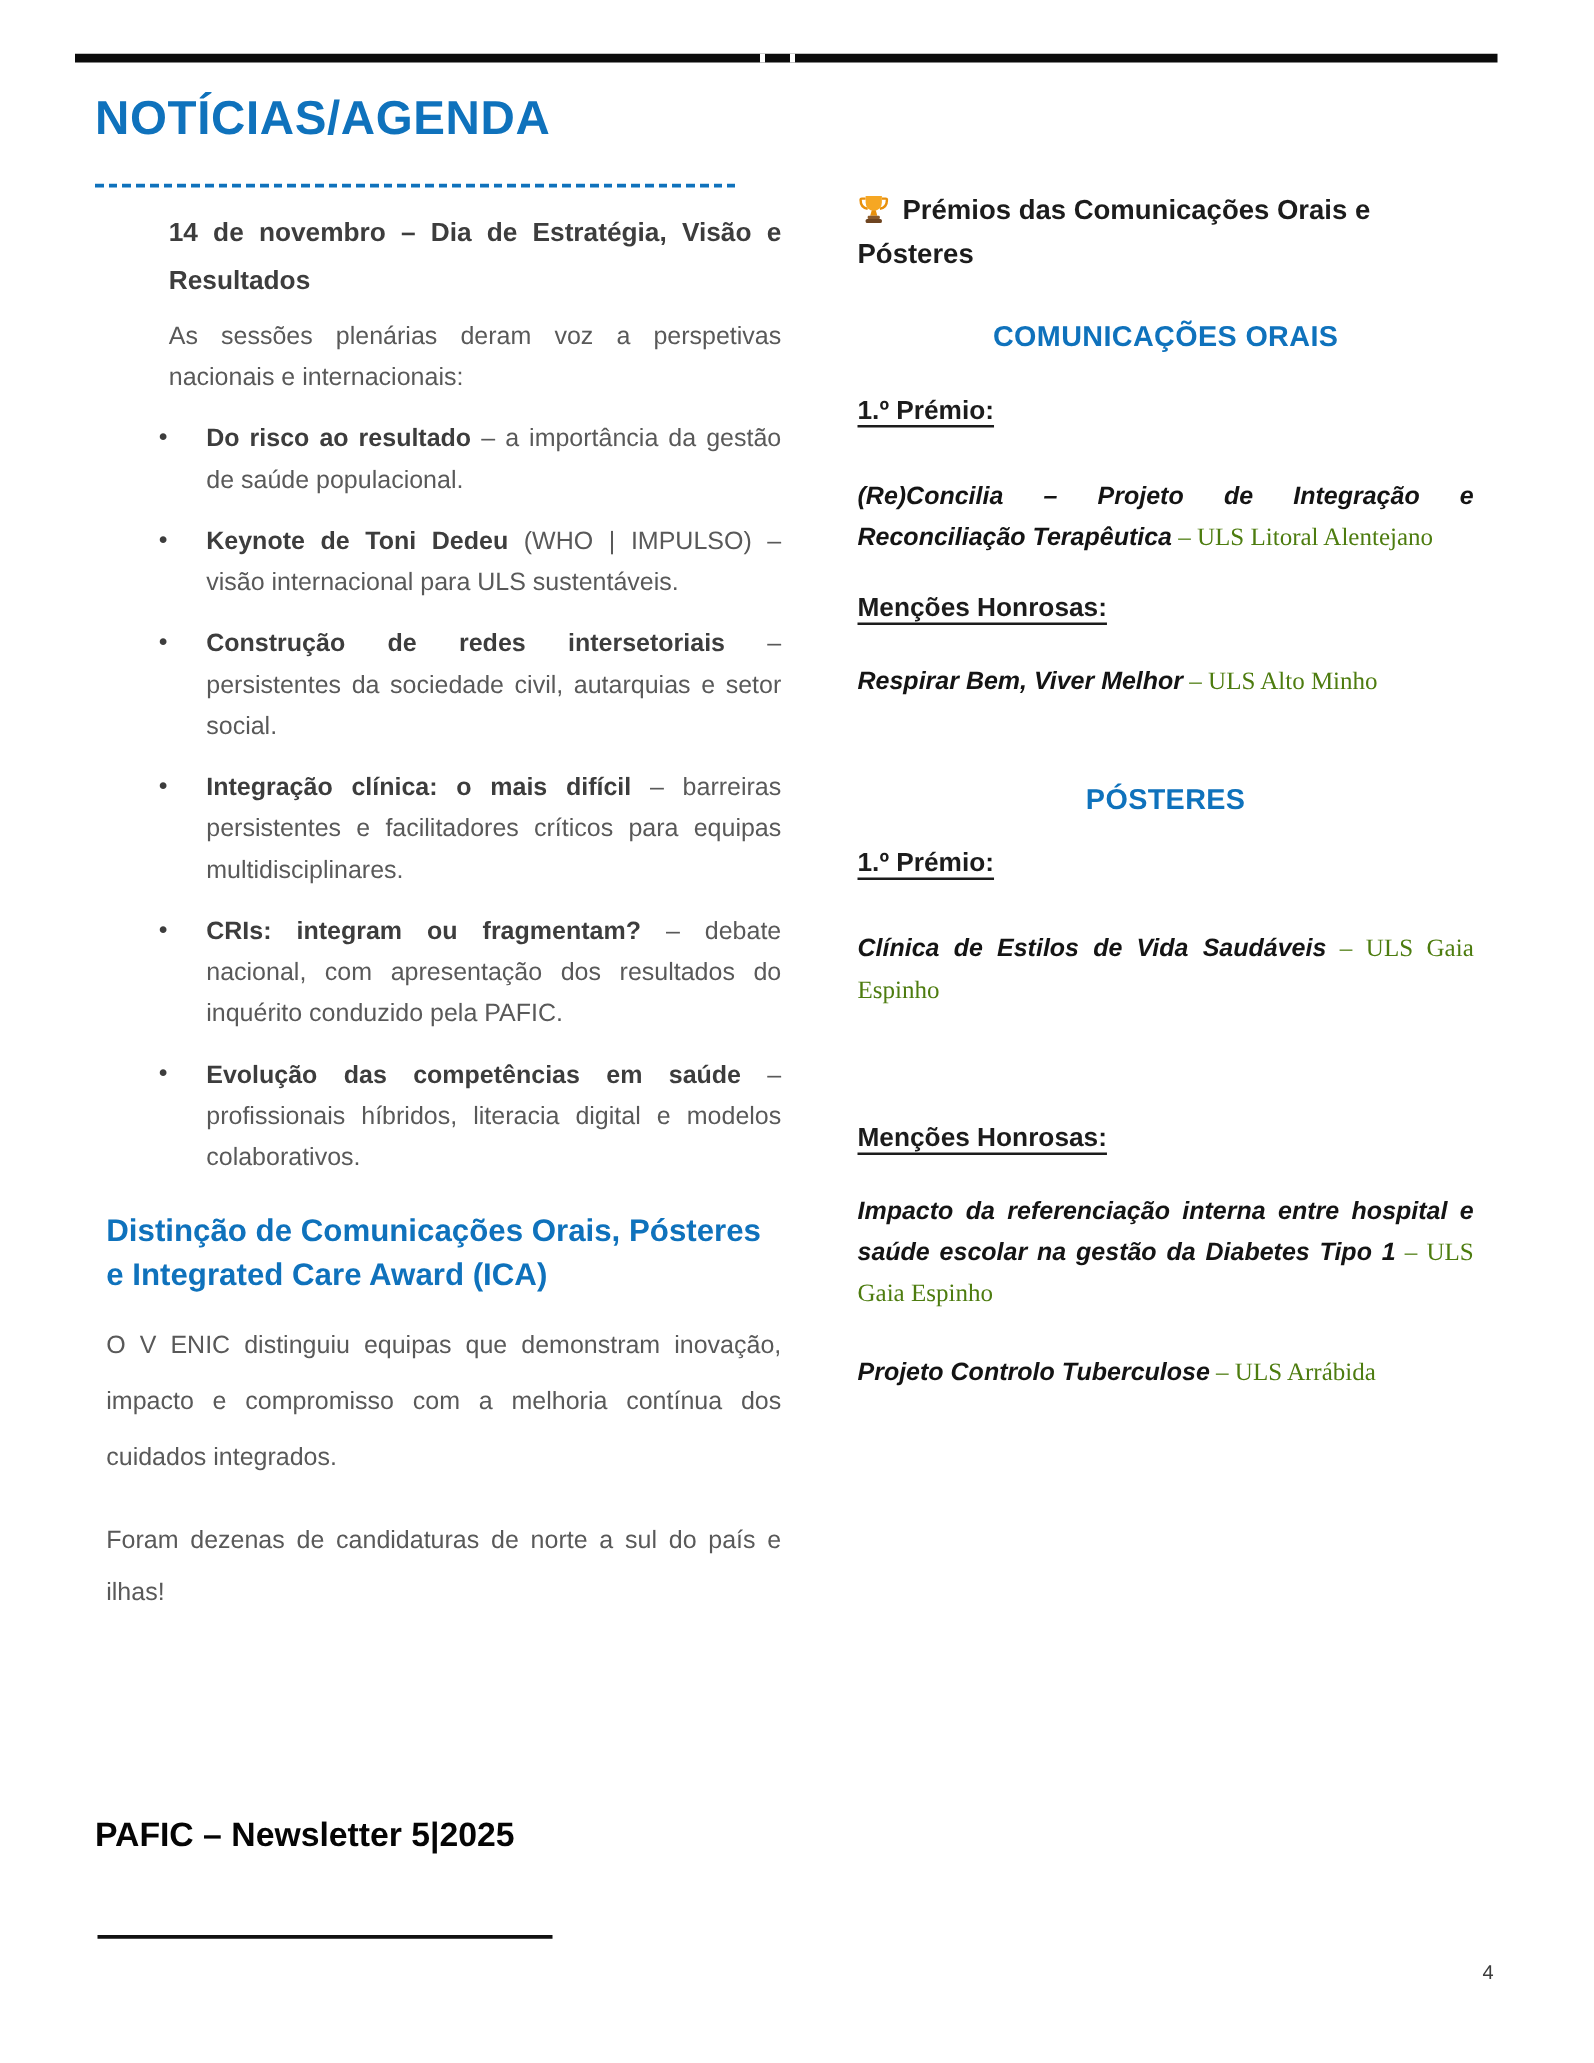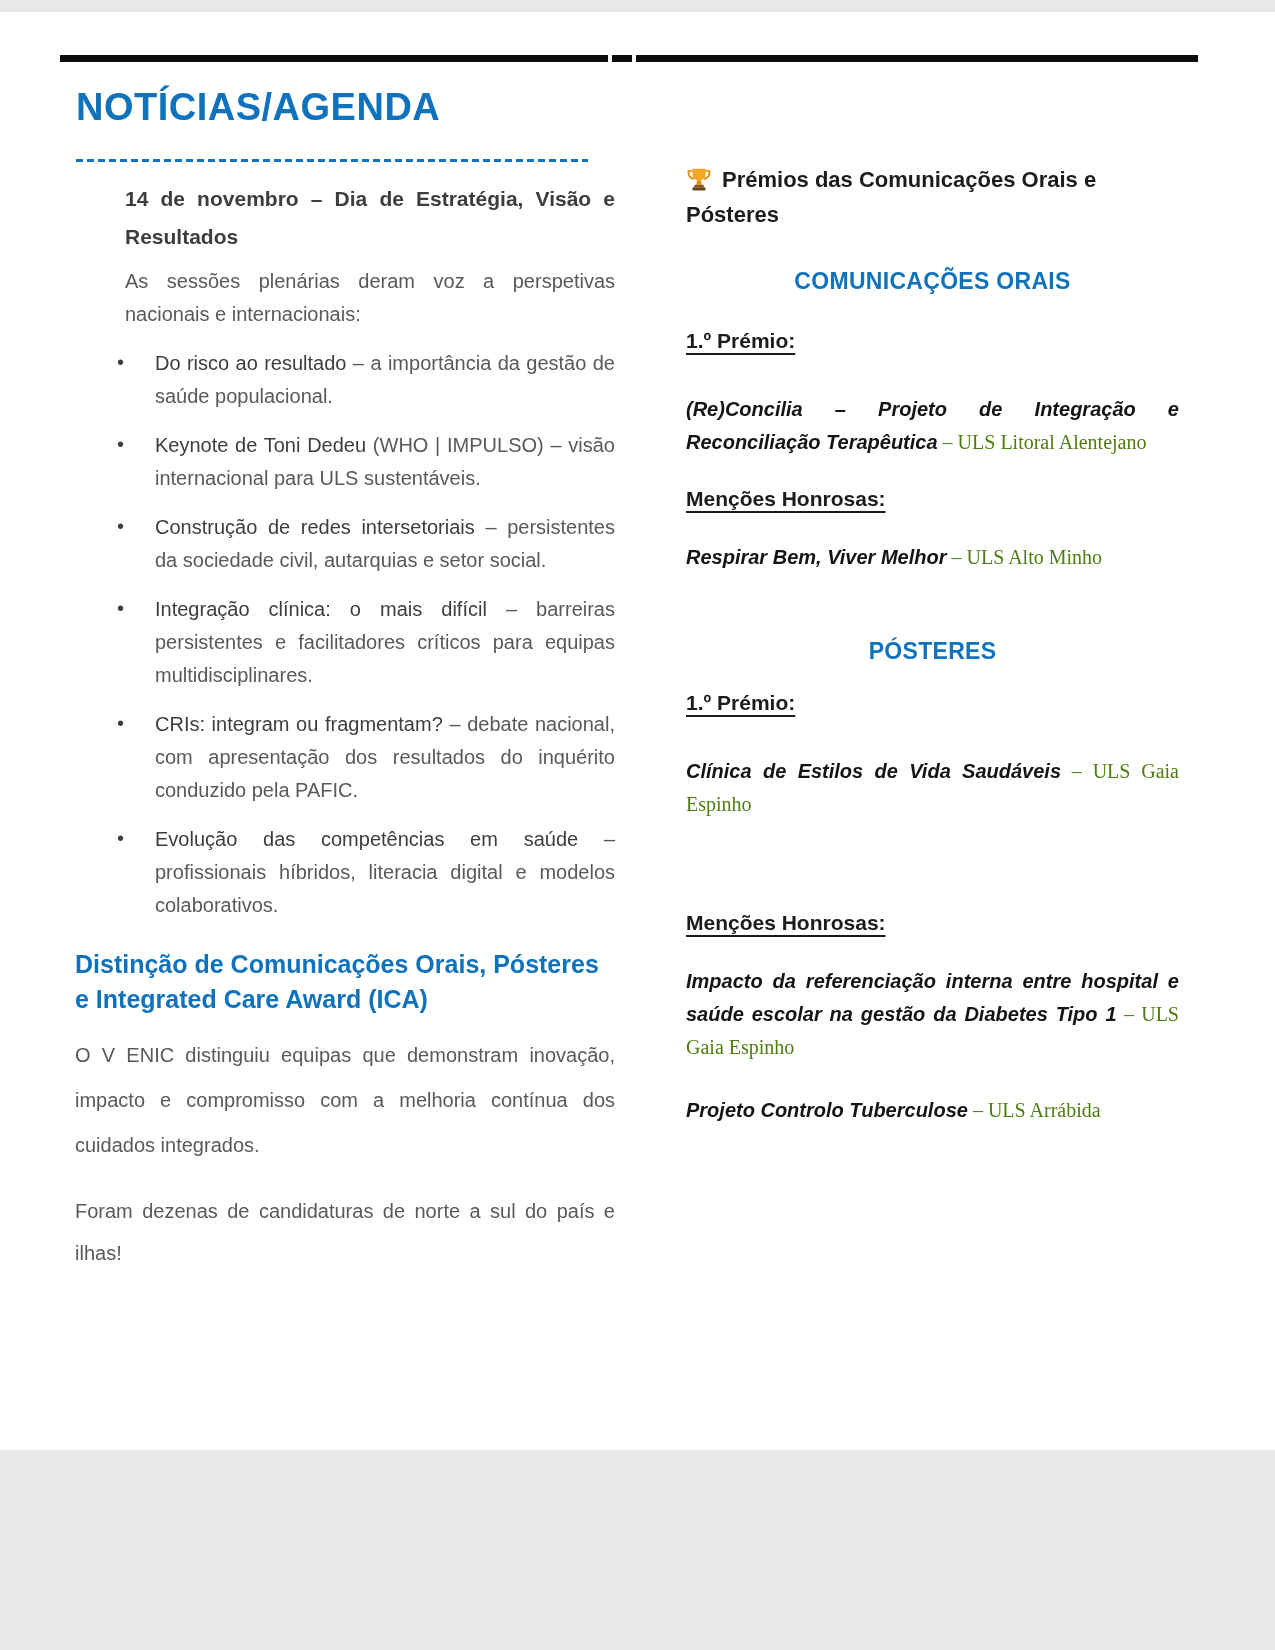--- a/index.html
+++ b/index.html
@@ -1,41 +1,41 @@
 <!DOCTYPE html>
 <html><head>
 <meta charset="utf-8">
 <style>
   html,body{margin:0;padding:0;background:#e8e8e8;}
   .page{
     position:relative;
-    width:1275px;height:1438px;
+    width:1275px;height:1650px;
     background:#ffffff;
     font-family:"Liberation Sans","DejaVu Sans",sans-serif;
     overflow:hidden;
-    margin:12px auto;
+    margin:0 auto;
   }
   
   .top-bar{position:absolute;left:60px;top:43px;width:1138px;height:7px;background:#0b0b0b;}
   .notch{position:absolute;top:0;width:4px;height:7px;background:#ffffff;}
   .n1{left:548px}.n2{left:572px}
 
   .page-title{position:absolute;left:76px;top:74px;margin:0;font-size:38px;font-weight:bold;color:#0f72bc;letter-spacing:.5px;}
 
   .dashed-rule{position:absolute;left:76px;top:147px;width:512px;height:3px;
     background:repeating-linear-gradient(90deg,#0f72bc 0 7px,transparent 7px 11px);}
 
   
-  .col-left{position:absolute;left:75px;top:168px;width:540px;color:#595959;font-size:20px;}
+  .col-left{position:absolute;left:85px;top:168px;width:540px;color:#595959;font-size:20px;}
   .event-heading{margin:0 0 0 50px;font-size:21px;line-height:38px;font-weight:bold;color:#3d3d3d;text-align:justify;}
   .body{text-align:justify;line-height:33px;margin:0;}
   .intro{margin:9px 0 0 50px;}
   .bullet{position:relative;margin:16px 0 0 0;padding-left:80px;text-align:justify;line-height:33px;}
   .marker{position:absolute;left:42px;top:-1px;color:#3d3d3d;}
-  .bullet .b{font-weight:normal;color:#3d3d3d;}
+  .bullet .b{font-weight:bold;color:#3d3d3d;}
   .blue-heading{margin:25px 0 0;font-size:25px;line-height:35px;font-weight:bold;color:#0f72bc;}
   .loose1{margin-top:22px;line-height:42px;}
   .loose2{margin-top:16px;line-height:45px;}
 
   
   .col-right{position:absolute;left:686px;top:150px;width:493px;color:#595959;font-size:20px;}
   .awards-heading{margin:0;font-size:22px;line-height:35px;font-weight:bold;color:#1c1c1c;}
   .awards-heading svg{vertical-align:-5px;margin-right:10px;}
   .blue-sub{margin:36px 0 0;font-size:23px;font-weight:bold;color:#0f72bc;letter-spacing:.3px;text-align:center;}
   .label{margin:34px 0 0;font-weight:bold;color:#1c1c1c;font-size:21px;}

